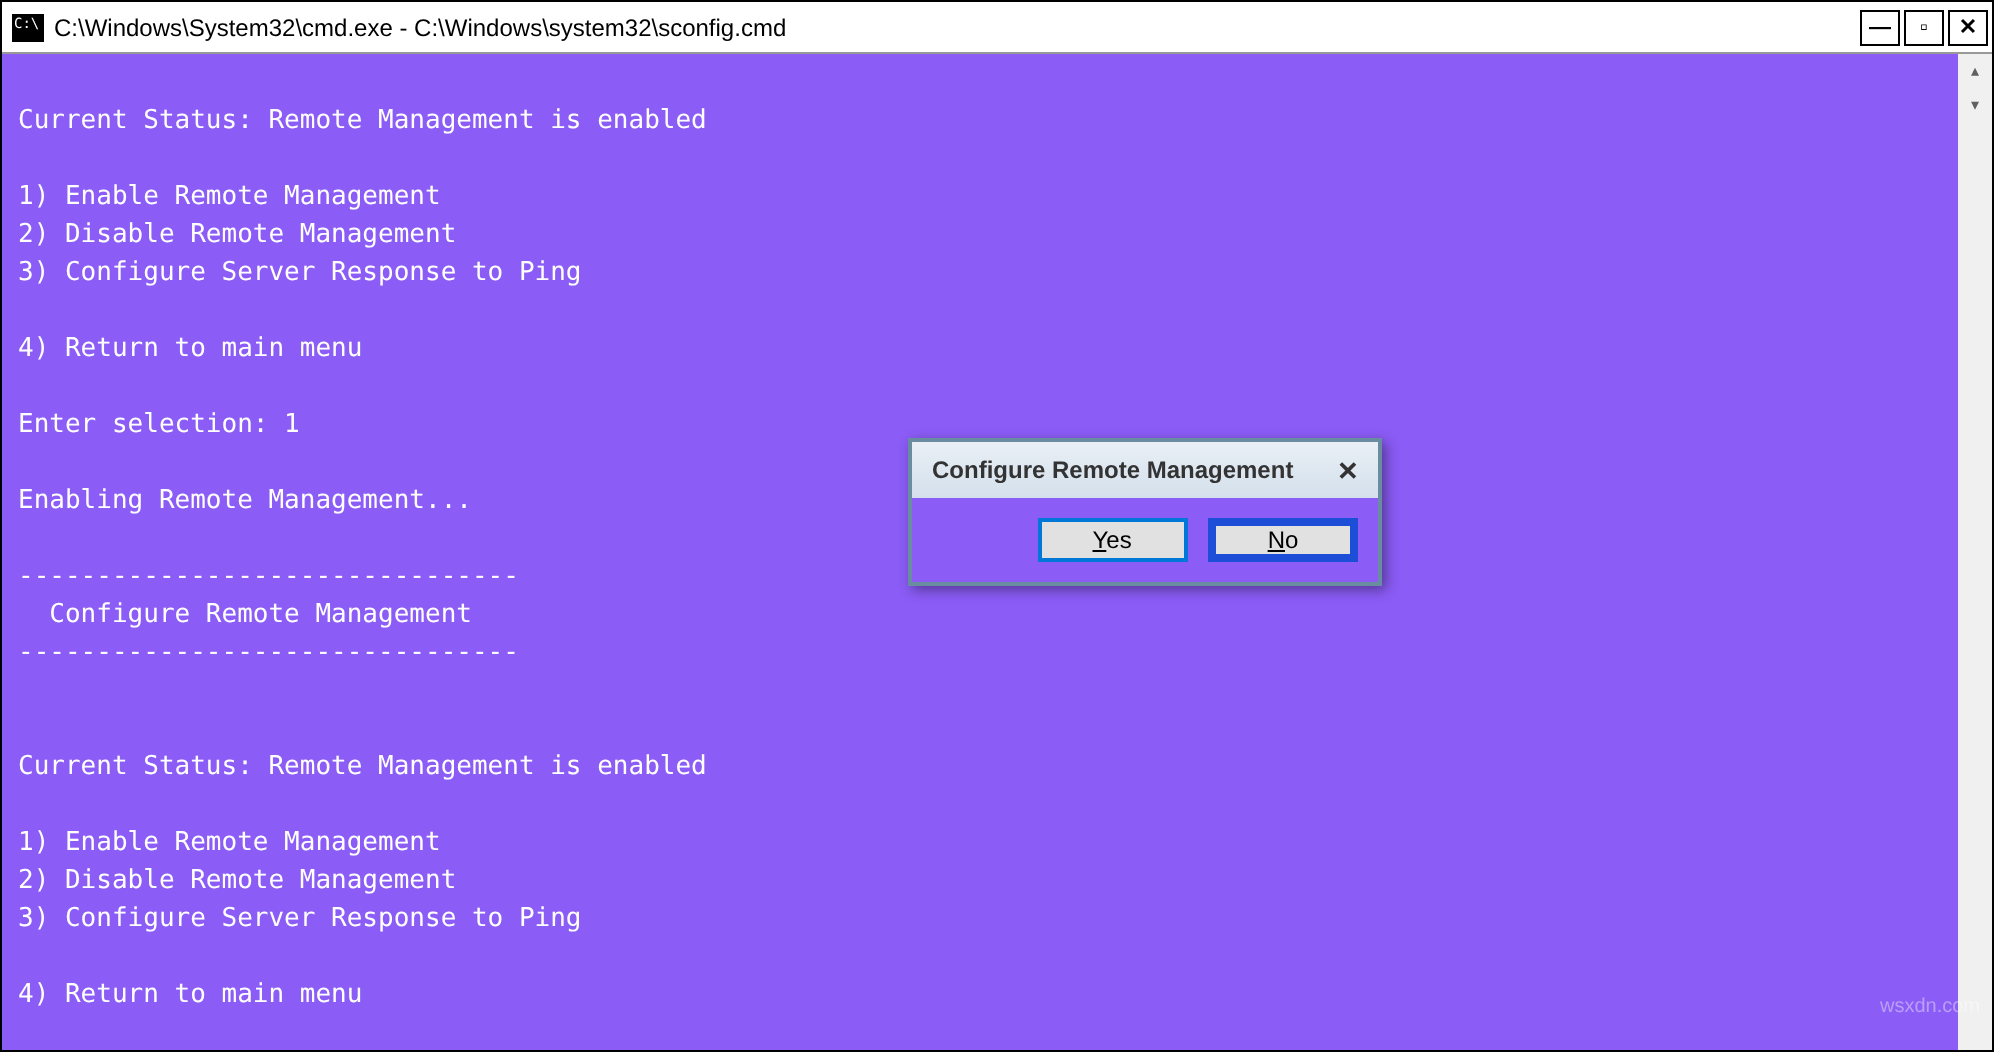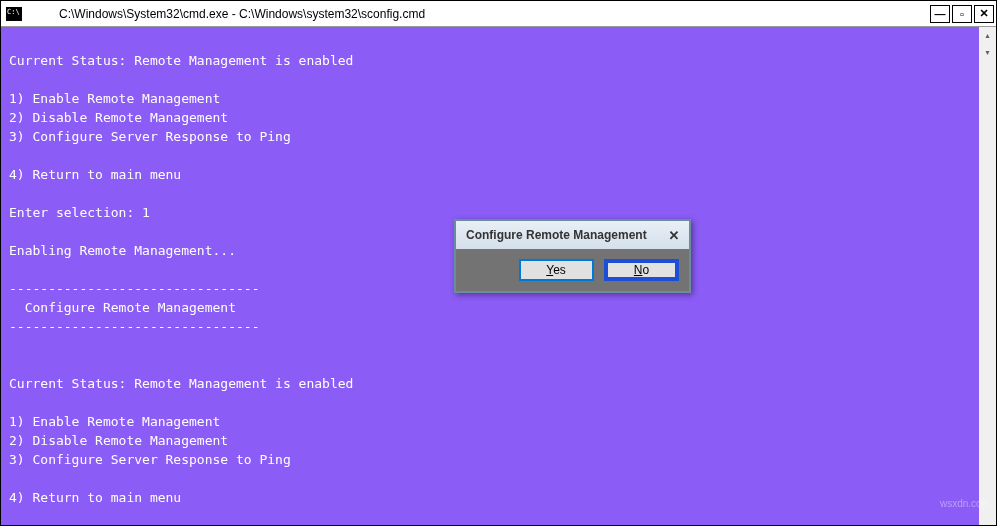--- a/index.html
+++ b/index.html
@@ -9,21 +9,20 @@
       width: 997px; height: 526px;
       background: #fff; border: 1px solid #000;
       position: relative;
     }
     
     .titlebar {
       height: 26px; background: #fff;
       border-bottom: 1px solid #999;
       display: flex; align-items: center;
       padding: 0 2px;
-      gap: 32px;
     }
     .titlebar-icon {
       width: 16px; height: 14px;
       background: #000; margin: 0 5px 0 3px; position: relative;
       display: inline-block;
     }
     .titlebar-icon::after {
       content: "C:\\"; color: #fff; font-size: 7px;
       position: absolute; top: 1px; left: 1px;
       font-family: monospace;
@@ -80,21 +79,21 @@
     .dialog-close {
       width: 18px; font-size: 13px; font-weight: bold;
       text-align: center;
     }
     .dialog-body {
       background: #fff;
       padding: 18px 12px 22px 12px;
       font-size: 12px; color: #000;
     }
     .dialog-buttons {
-      background: #737373;
+      background: #8b5cf6;
       padding: 10px; text-align: right;
     }
     .dlg-btn {
       width: 75px; height: 22px;
       background: #e1e1e1;
       border: 4px solid #1d4ed8;
       font-size: 12px; margin-left: 6px;
       display: inline-flex; align-items: center; justify-content: center;
     }
     .dlg-btn.default { border: 2px solid #0078d7; }

